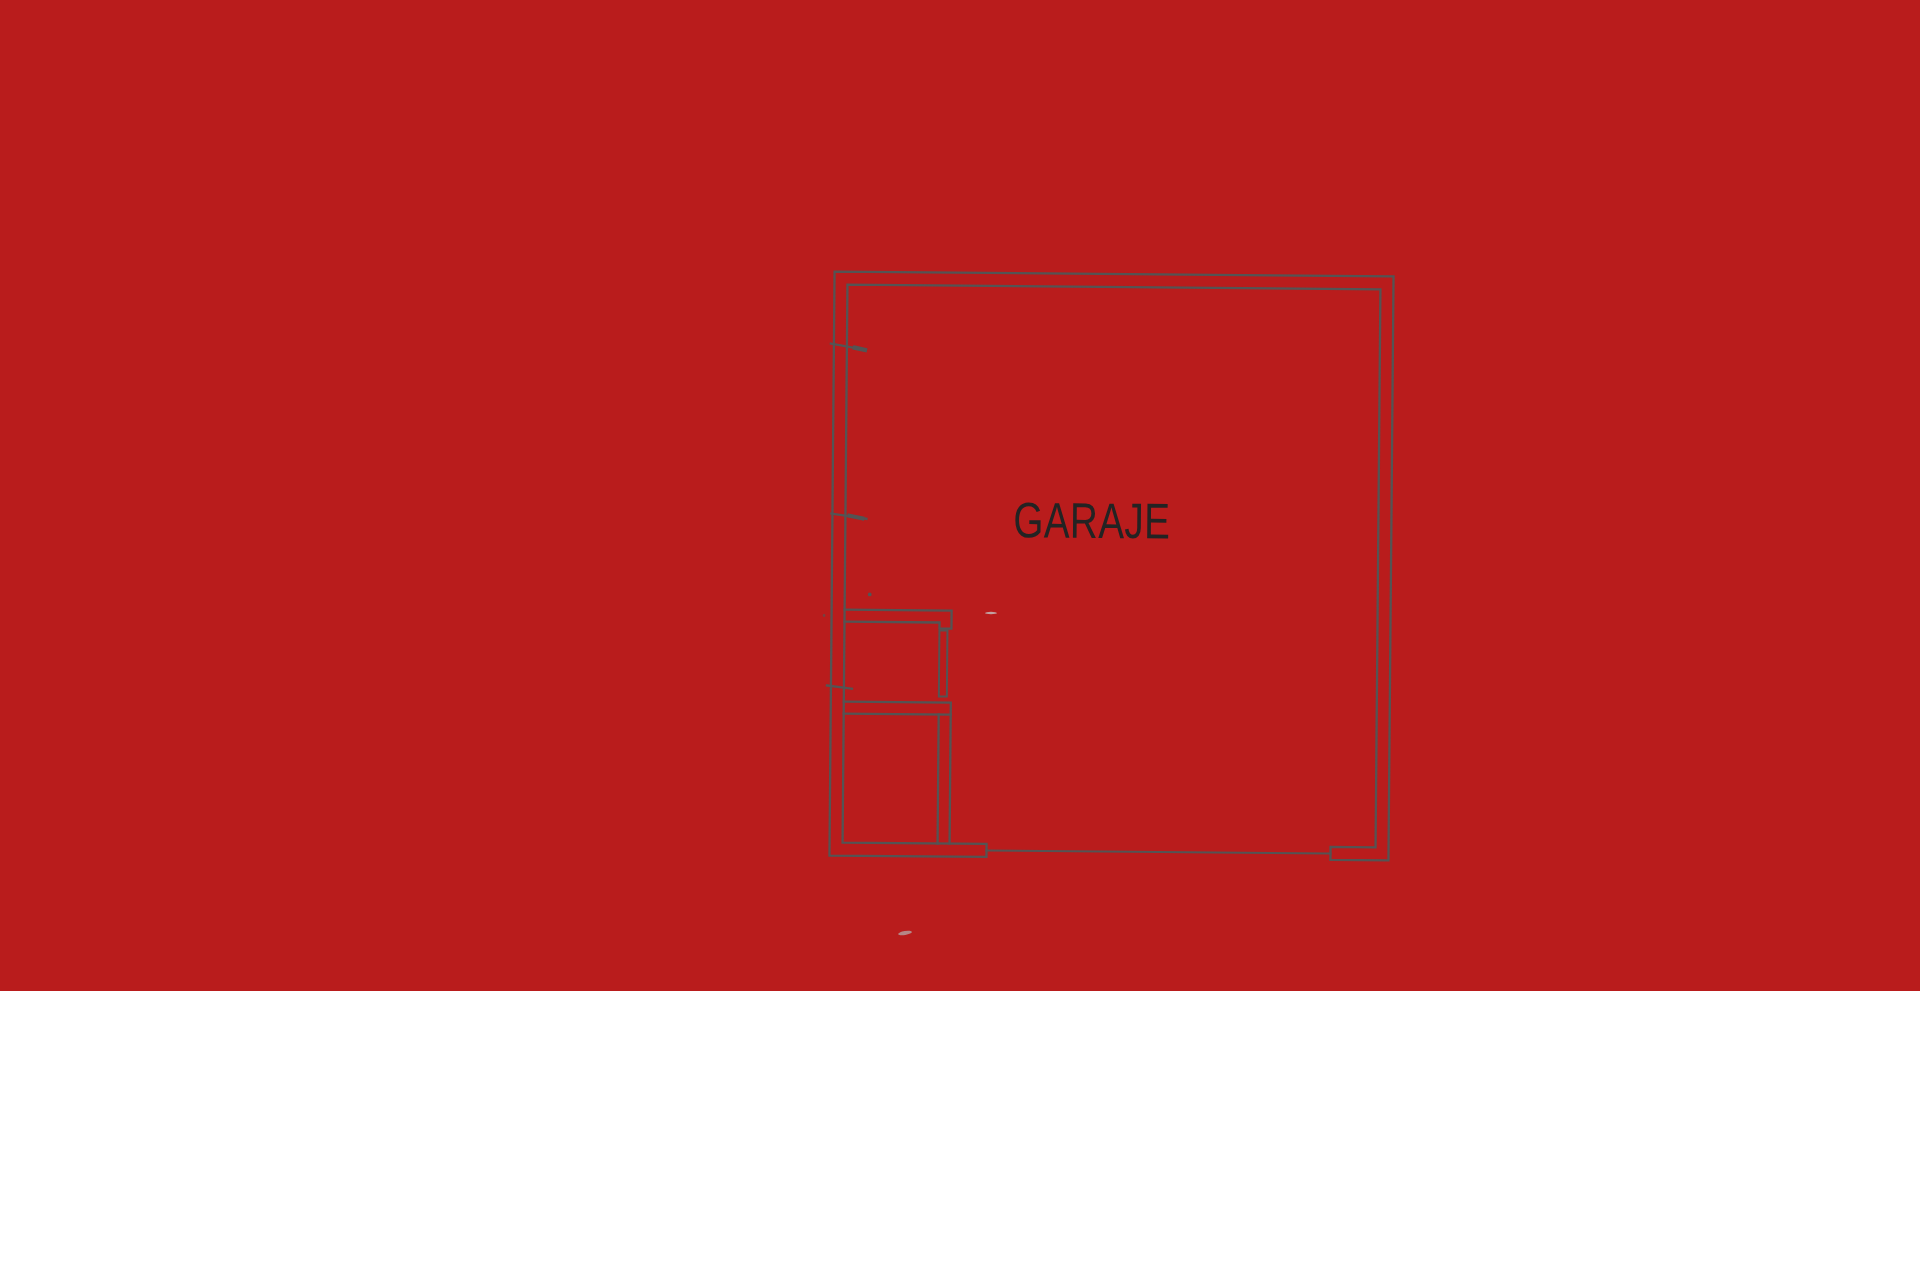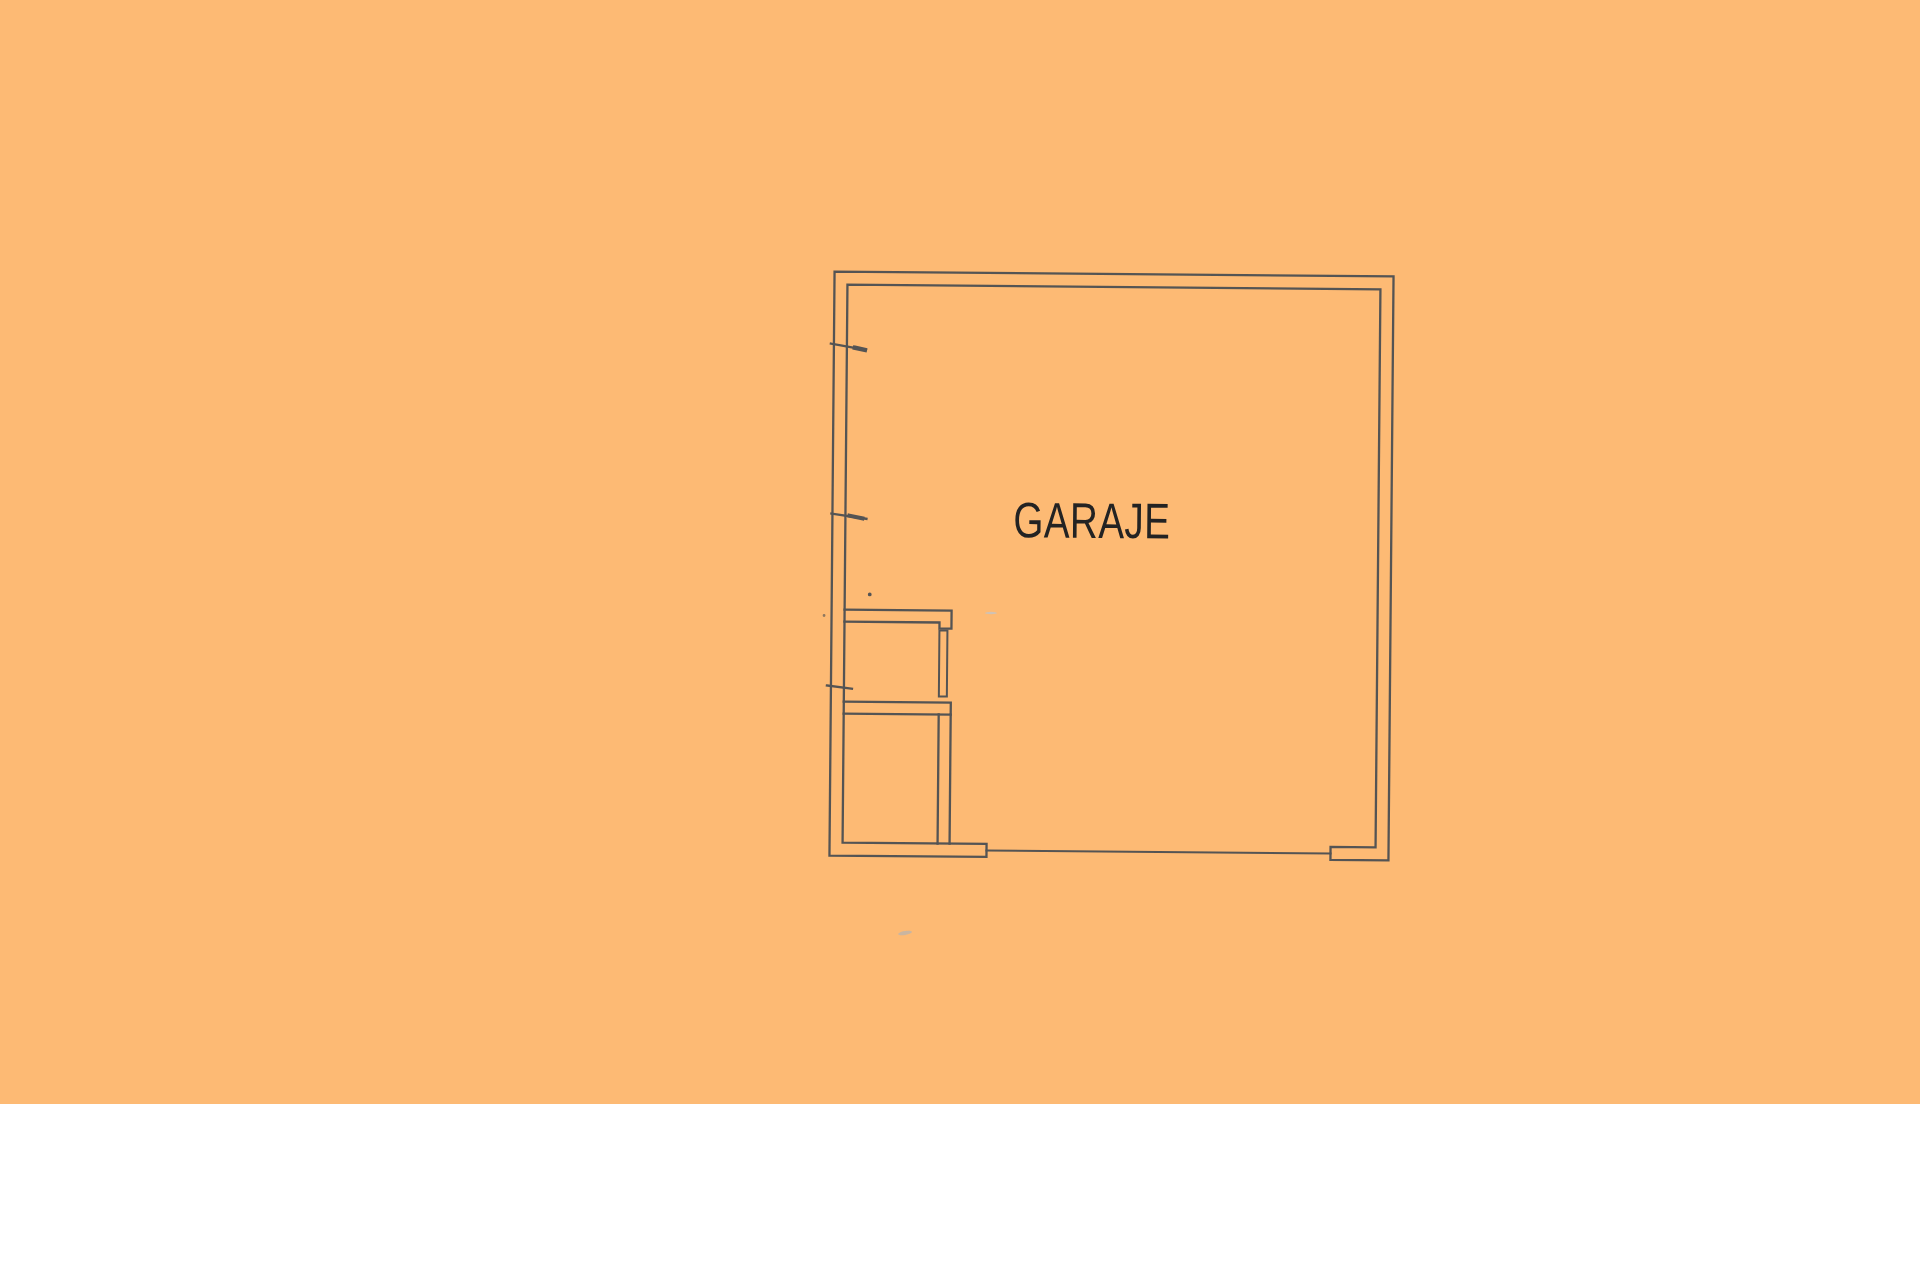--- a/index.html
+++ b/index.html
@@ -4,22 +4,22 @@
 <style>
   html, body {
     margin: 0;
     padding: 0;
     background: #ffffff;
     font-family: "Liberation Sans", sans-serif;
   }
   .scan-page {
     position: relative;
     width: 1920px;
-    height: 1104px;
-    background: #fdba74;
+    height: 991px;
+    background: #b91c1c;
     overflow: hidden;
   }
   .plan-svg {
     position: absolute;
     inset: 0;
     width: 1920px;
     height: 1280px;
     display: block;
   }
   .room-label-text {

